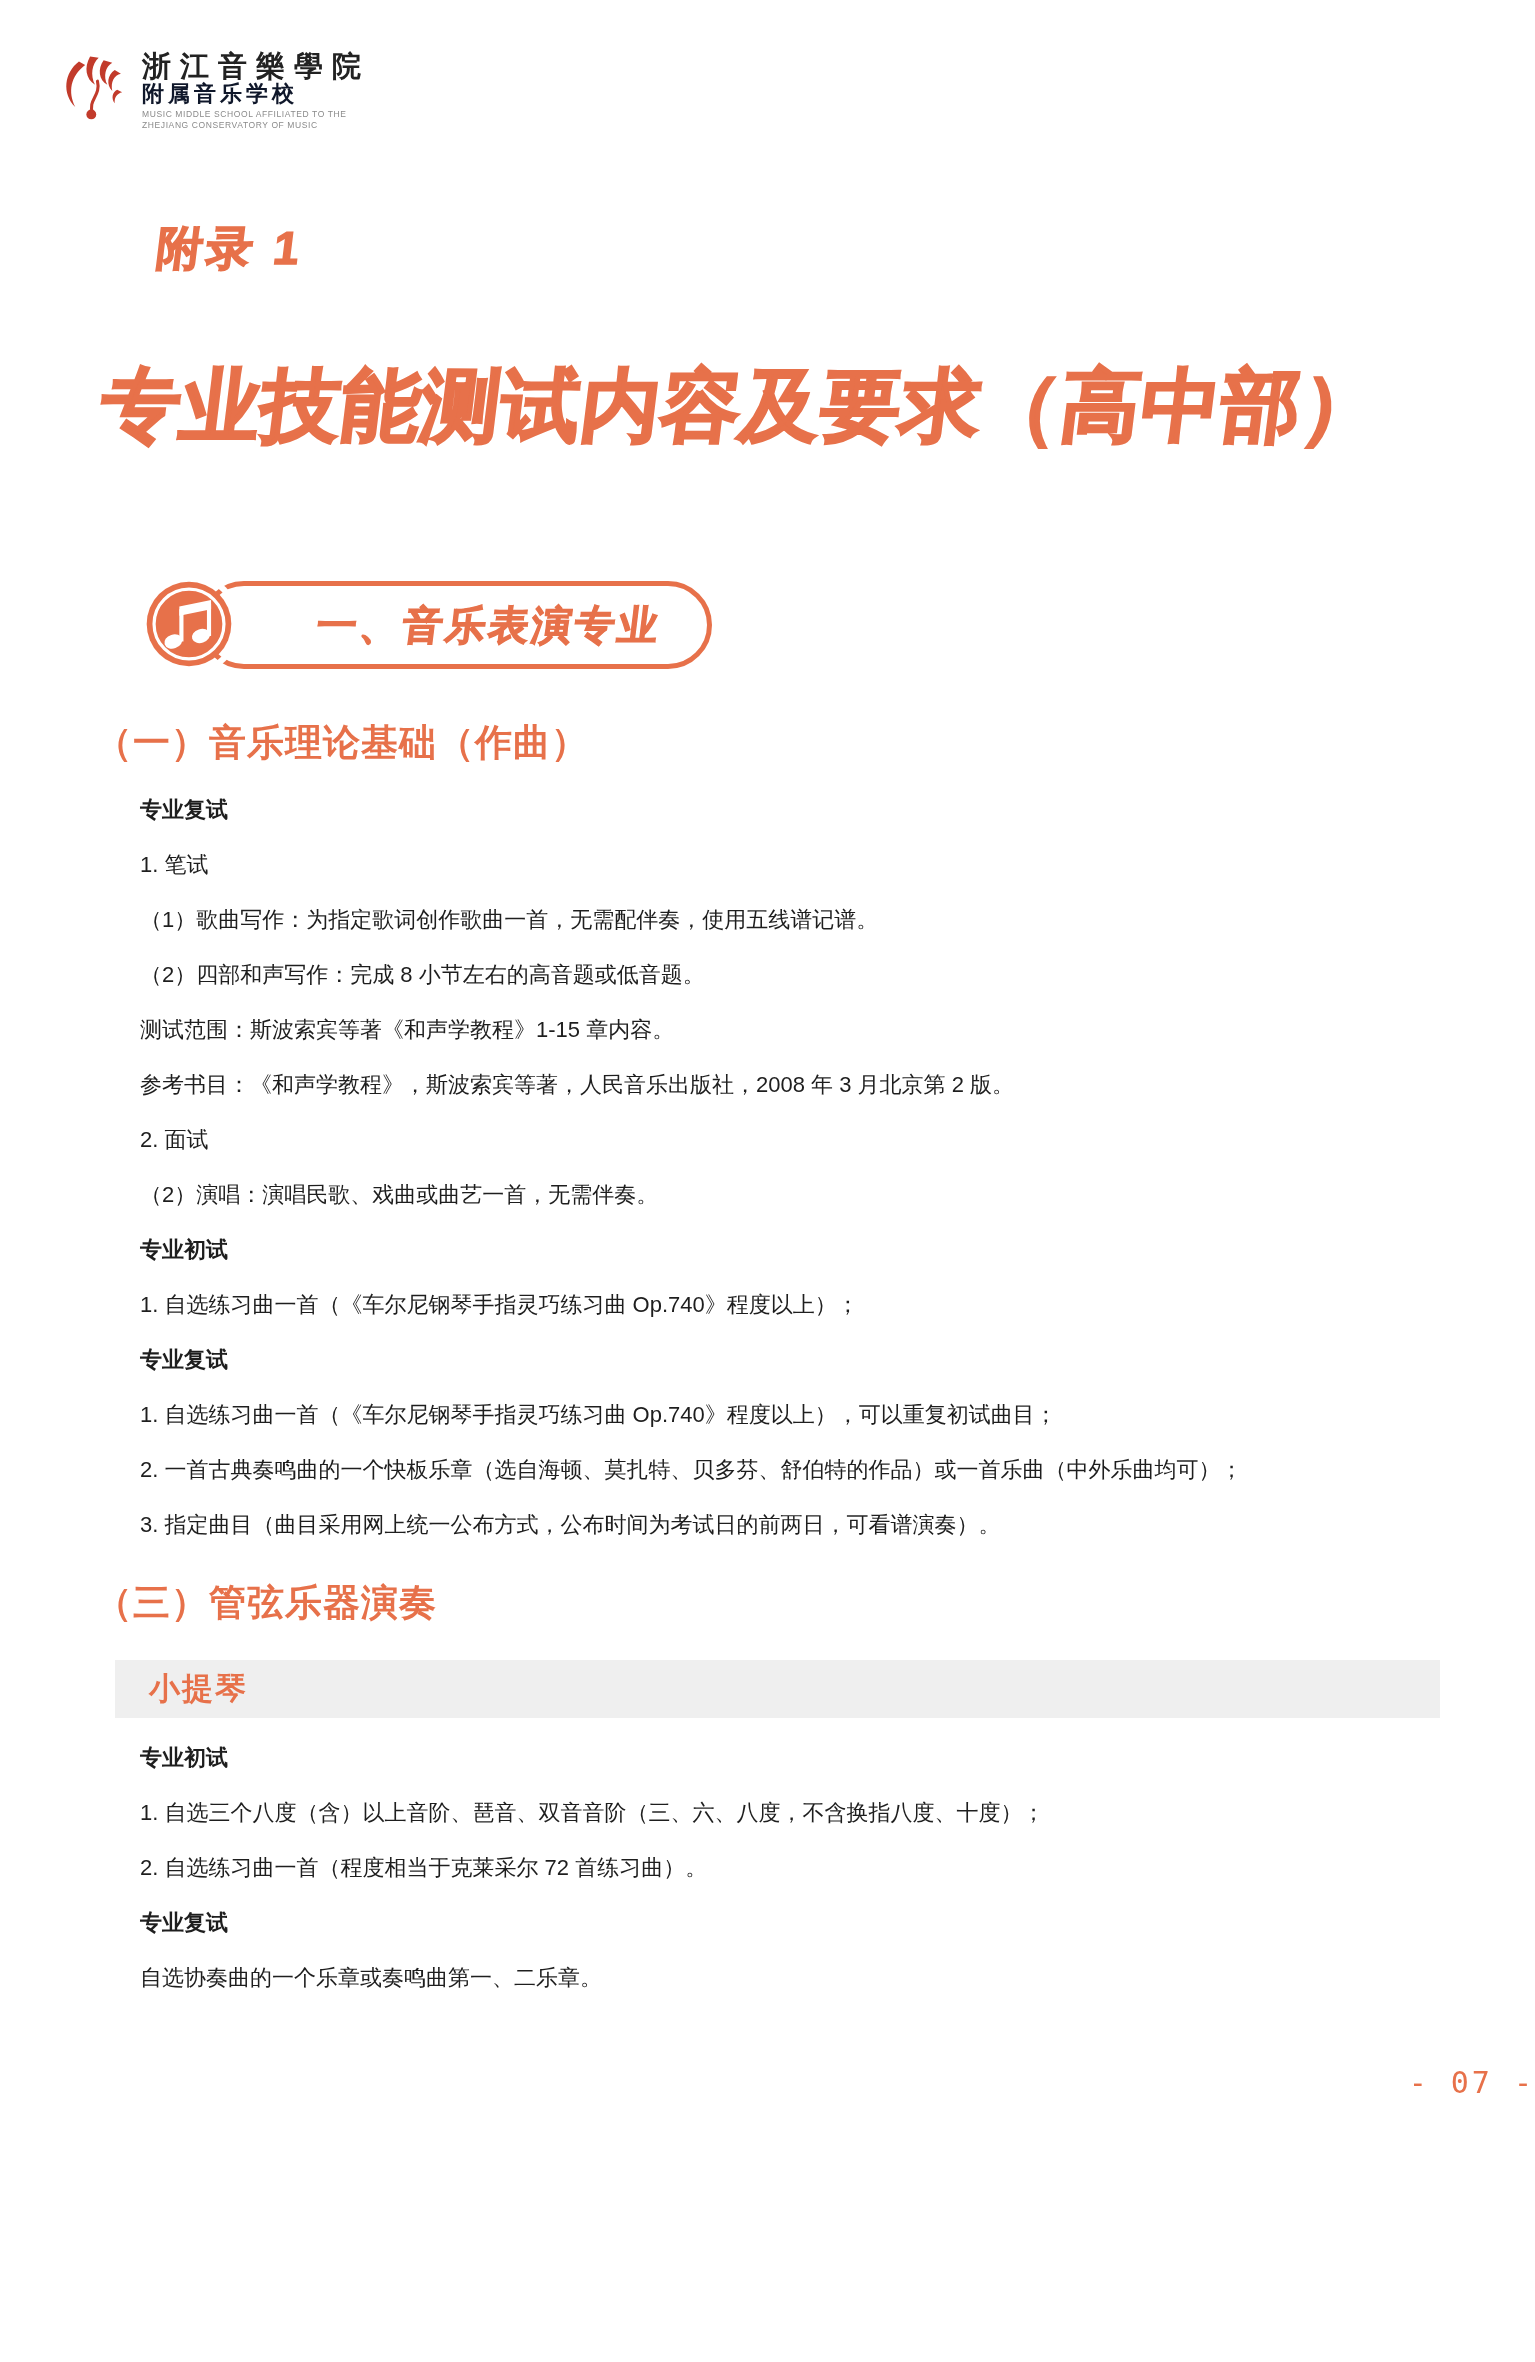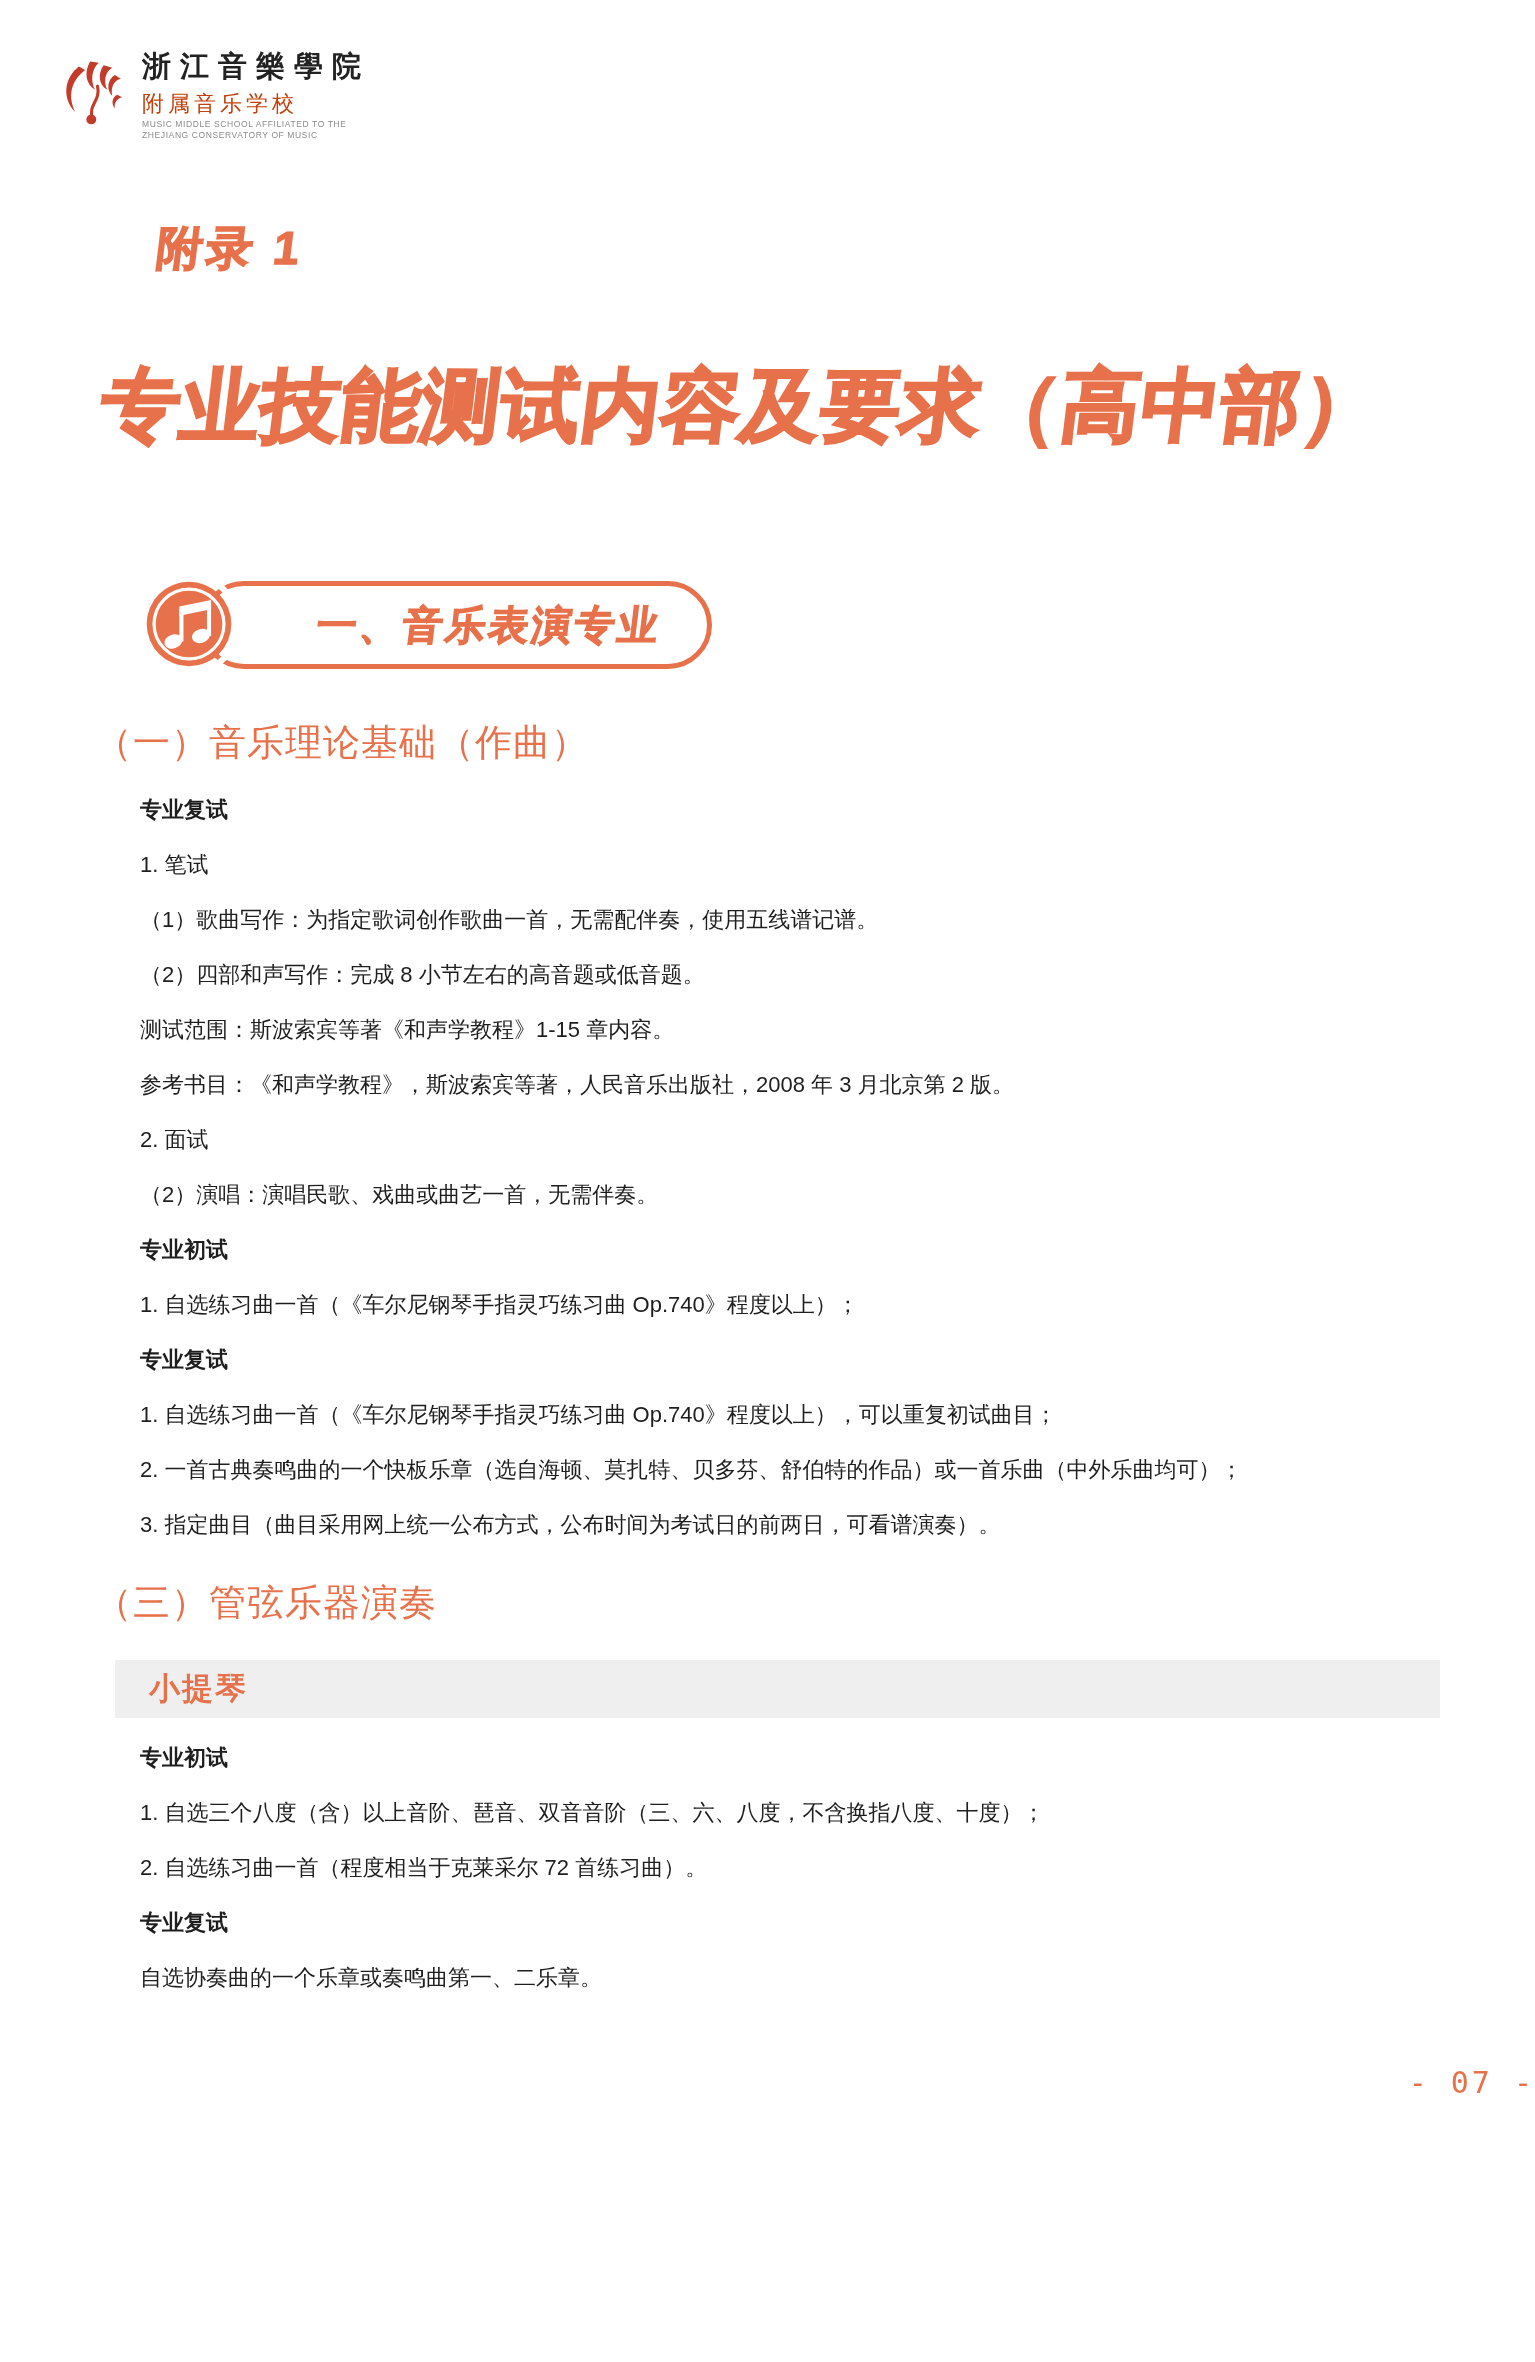--- a/index.html
+++ b/index.html
@@ -10,21 +10,21 @@
   }
   html,body{margin:0;padding:0;background:#fff;}
   body{font-family:"Liberation Sans","DejaVu Sans",sans-serif;color:var(--ink);}
   .page{position:relative;width:1535px;height:2230px;background:#fff;overflow:hidden;}
 
   
   .logo{position:absolute;top:52px;left:58px;display:flex;align-items:center;gap:10px;}
   .logo-mark{width:74px;height:74px;flex:0 0 auto;}
   .logo-text{display:flex;flex-direction:column;line-height:1;}
   .logo-cn1{font-family:"DejaVu Serif","Liberation Serif",serif;font-size:29px;font-weight:700;letter-spacing:9px;color:#222;}
-  .logo-cn2{font-size:22px;font-weight:400;letter-spacing:4px;color:#c2410c;margin-top:12px;}
+  .logo-cn2{font-size:22px;font-weight:700;letter-spacing:4px;color:#0f172a;margin-top:2px;}
   .logo-en{font-size:8.5px;color:#8a8a8a;letter-spacing:.6px;margin-top:4px;line-height:1.25;}
 
   
   .content{padding:0 95px;}
 
   .appendix{margin:218px 0 0 58px;font-size:46px;font-weight:900;color:var(--accent);
     transform:skewX(-7deg);transform-origin:0 100%;-webkit-text-stroke:1.5px var(--accent);letter-spacing:4px;}
 
   .page-title{margin:74px 0 0 0;font-size:79px;font-weight:900;color:var(--accent);
     transform:skewX(-7deg);transform-origin:0 100%;-webkit-text-stroke:2.5px var(--accent);
@@ -34,21 +34,21 @@
   .banner{position:relative;height:94px;margin-top:118px;}
   .banner-pill{position:absolute;left:105px;top:3px;height:78px;border:5px solid var(--accent);
     border-radius:46px;display:flex;align-items:center;padding:0 46px 0 112px;background:#fff;}
   .banner-label{font-size:40px;font-weight:900;color:var(--accent);transform:skewX(-7deg);
     -webkit-text-stroke:1.2px var(--accent);letter-spacing:3px;white-space:nowrap;}
   .banner-icon{position:absolute;left:48px;top:0;width:92px;height:92px;border-radius:50%;
     box-shadow:0 0 0 6px #fff;z-index:2;}
   .banner-icon svg{display:block;width:92px;height:92px;}
 
   
-  .section-heading{margin:26px 0 14px;font-size:37px;font-weight:400;color:var(--accent);letter-spacing:1px;}
+  .section-heading{margin:26px 0 14px;font-size:37px;font-weight:700;color:var(--accent);letter-spacing:1px;}
   .section:first-child .section-heading{margin-top:46px;}
   .section-body p{margin:0;font-size:22px;line-height:55px;color:var(--ink);}
   .section-body p.para{text-indent:45px;}
   .section-body p.subhead{font-weight:800;padding-left:45px;text-indent:0;}
   .instrument-bar{margin:32px 0 12px 20px;background:var(--bar-bg);padding:8px 0 8px 34px;}
   .instrument-bar span{font-size:31px;font-weight:700;color:var(--accent);letter-spacing:2px;}
 
   
   .footer{position:absolute;left:0;right:0;bottom:130px;text-align:right;
     color:var(--accent);font-size:30px;letter-spacing:3px;font-family:"DejaVu Sans Mono","Liberation Mono",monospace;}

